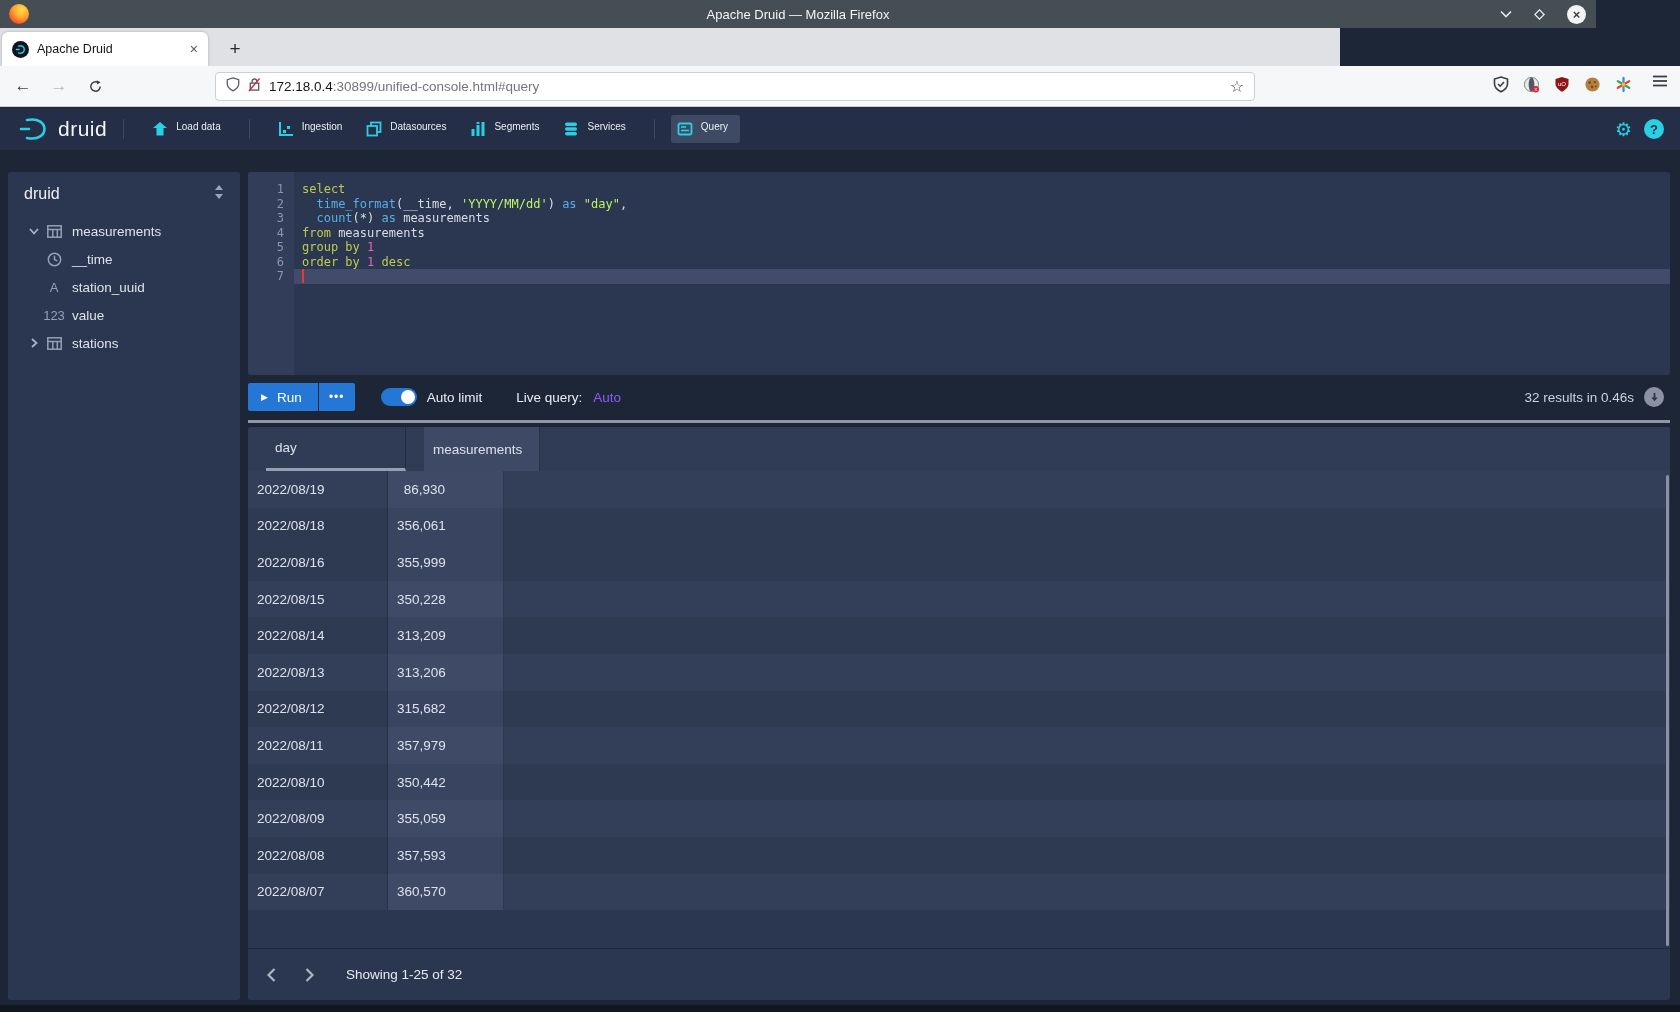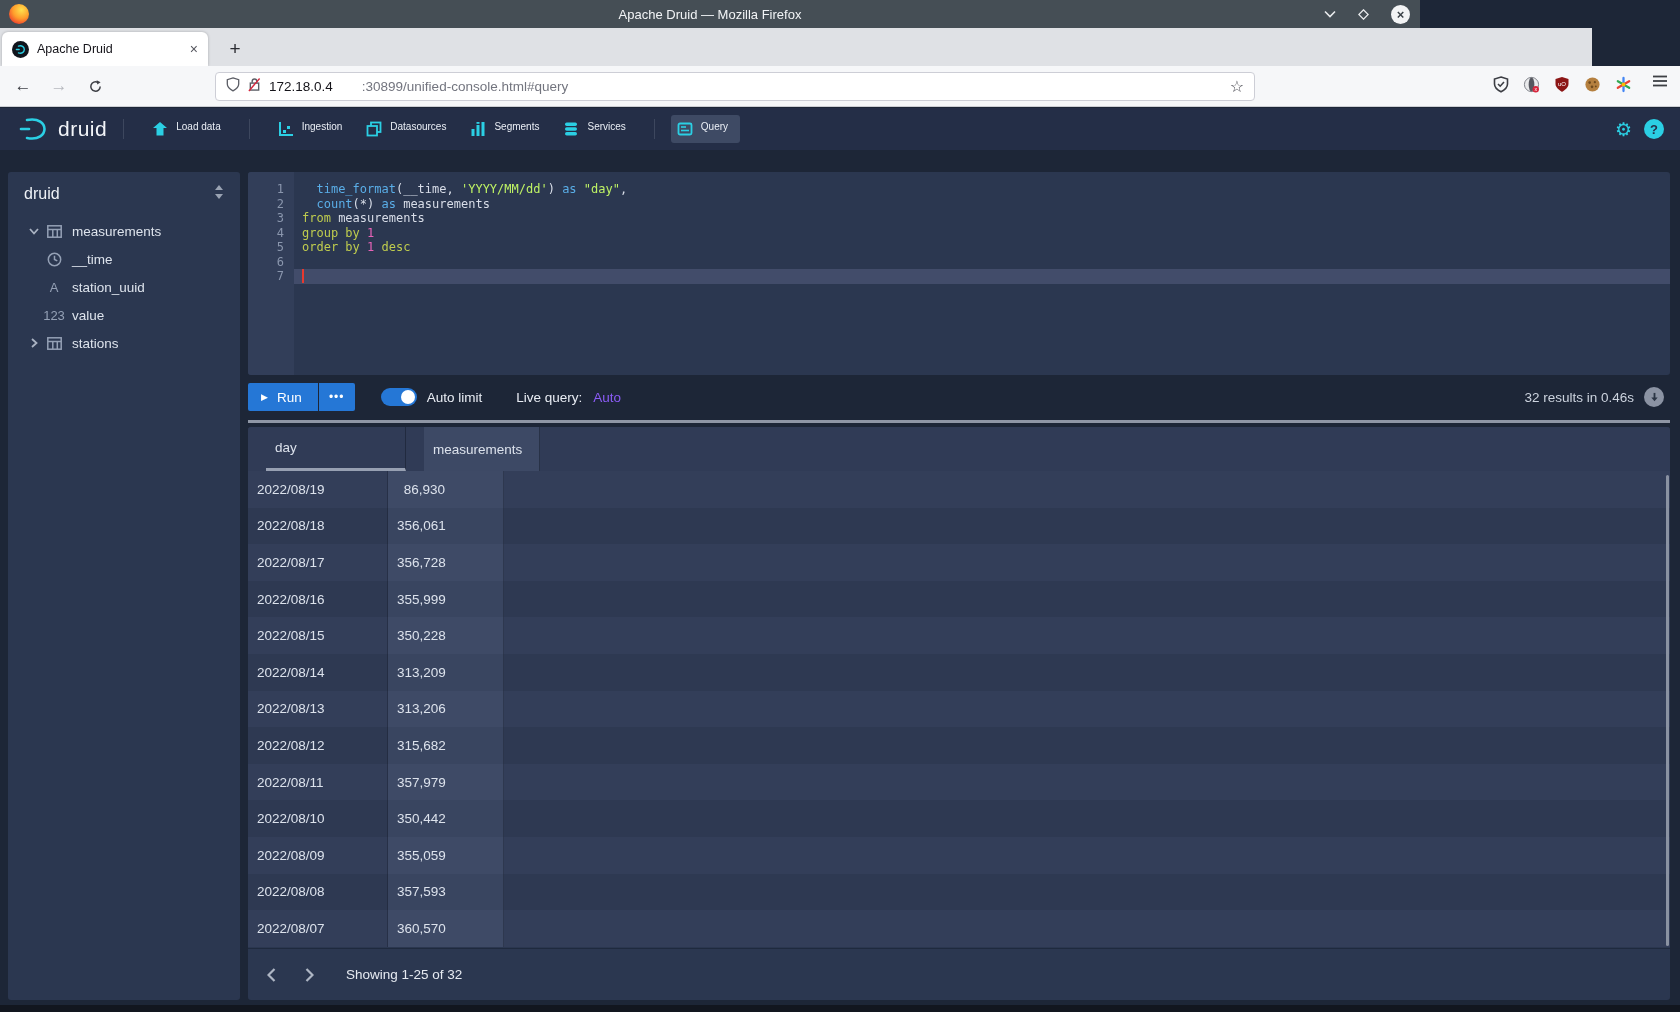--- a/index.html
+++ b/index.html
@@ -1,43 +1,43 @@
 <!DOCTYPE html>
 <html><head>
 <meta charset="utf-8">
 <style>
   * { margin:0; padding:0; box-sizing:border-box; }
   html,body { background:#10141d; }
   body { font-family:"Liberation Sans", sans-serif; }
   .screen { position:relative; width:1680px; height:1012px; overflow:hidden; background:#1d2637; }
 
   
-  .titlebar { position:absolute; left:0; top:0; width:1420px; height:28px; background:#454e55; display:flex; align-items:center; }
+  .titlebar { position:absolute; left:0; top:0; width:1596px; height:28px; background:#454e55; display:flex; align-items:center; }
   .ff-logo { position:absolute; left:9px; top:4px; width:20px; height:20px; border-radius:50%;
     background:radial-gradient(circle at 62% 30%, #ffe14d, #ff9e2c 45%, #f0472e 78%, #c93a66); }
   .win-title { position:absolute; left:0; right:0; text-align:center; color:#f2f4f6; font-size:13px; }
   .win-controls { position:absolute; right:10px; top:0; height:28px; display:flex; align-items:center; gap:22px; color:#e8eaec; }
   .win-controls svg { display:block; }
   .close-btn { width:19px; height:19px; border-radius:50%; background:#f3f4f5; color:#3a4147; font-size:13px; font-weight:bold; display:flex; align-items:center; justify-content:center; line-height:1; }
 
-  .tabbar { position:absolute; left:0; top:28px; width:1592px; height:38px; background:#dfe1e5; }
+  .tabbar { position:absolute; left:0; top:28px; width:1340px; height:38px; background:#dfe1e5; }
   .tab { position:absolute; left:2px; top:4px; width:206px; height:34px; background:#ffffff; border-radius:6px 6px 0 0; box-shadow:0 0 3px rgba(0,0,0,.25); display:flex; align-items:center; padding:0 10px; gap:8px; }
   .favicon { width:17px; height:17px; border-radius:50%; background:#10141c; display:flex; align-items:center; justify-content:center; flex:none; }
   .tab-title { font-size:12.5px; color:#15141a; flex:1; white-space:nowrap; overflow:hidden; }
   .tab-close { color:#55565e; font-size:14px; line-height:1; }
   .new-tab { position:absolute; left:222px; top:8px; width:26px; height:26px; color:#2a2b31; font-size:19px; display:flex; align-items:center; justify-content:center; border-radius:4px; }
 
   .toolbar { position:absolute; left:0; top:66px; width:1680px; height:41px; background:#f6f7f9; border-bottom:1px solid #ccced4; display:flex; align-items:center; }
   .nav-ico { width:30px; height:28px; display:flex; align-items:center; justify-content:center; color:#3d3f45; font-size:17px; }
   .nav-ico.disabled { color:#b6b8be; }
   .toolbar .group-left { display:flex; align-items:center; margin-left:8px; gap:6px; }
   .urlbar { position:absolute; left:215px; top:6px; width:1040px; height:29px; background:#ffffff; border:1px solid #cdced6; border-radius:4px; display:flex; align-items:center; padding:0 10px; gap:8px; }
   .url-text { font-size:13.5px; flex:1; white-space:nowrap; overflow:hidden; }
   .url-host { color:#15141a; }
-  .url-rest { color:#73757f;margin-left:29px; }
+  .url-rest { color:#73757f; }
   .url-star { color:#45464e; font-size:16px; }
   .ext-row { position:absolute; right:48px; top:6px; height:29px; display:flex; align-items:center; gap:14px; }
   .hamburger { position:absolute; right:12px; top:8px; }
 
   
   .dnav { position:absolute; left:0; top:108px; width:1680px; height:42px; background:#242e47; display:flex; align-items:center; color:#eaeef5; }
   .brand { display:flex; align-items:center; gap:8px; margin-left:18px; }
   .brand-word { font-size:21px; color:#f3f5f9; letter-spacing:.5px; }
   .nav-sep { width:1px; height:20px; background:#3d475e; margin:0 16px; }
   .dnav-item { display:flex; align-items:flex-start; gap:8px; padding:6px 12px; font-size:10px; border-radius:3px; cursor:pointer; }
@@ -349,20 +349,21 @@
     <div class="gutter" id="gutter">
         <div>1</div>
         <div>2</div>
         <div>3</div>
         <div>4</div>
         <div>5</div>
         <div>6</div>
         <div>7</div>
       </div>
     <div class="code" id="code">
+        <div class="code-line"><span class="tok-kw">select</span></div>
         <div class="code-line"><span class="tok-pl">  </span><span class="tok-fn">time_format</span><span class="tok-pl">(__time, </span><span class="tok-str">'YYYY/MM/dd'</span><span class="tok-pl">) </span><span class="tok-op">as</span><span class="tok-pl"> </span><span class="tok-str">"day"</span><span class="tok-pl">,</span></div>
         <div class="code-line"><span class="tok-pl">  </span><span class="tok-fn">count</span><span class="tok-pl">(*) </span><span class="tok-op">as</span><span class="tok-pl"> measurements</span></div>
         <div class="code-line"><span class="tok-kw">from</span><span class="tok-pl"> measurements</span></div>
         <div class="code-line"><span class="tok-kw">group by</span><span class="tok-pl"> </span><span class="tok-num">1</span></div>
         <div class="code-line"><span class="tok-kw">order by</span><span class="tok-pl"> </span><span class="tok-num">1</span><span class="tok-pl"> </span><span class="tok-kw">desc</span></div>
         <div class="code-line"></div>
       </div>
     <div class="cursor"></div>
   </div>
 
@@ -404,27 +405,20 @@
           </div>
           <div class="c fill"></div>
         </div>
         <div class="t-row even">
           <div class="c day">2022/08/18</div>
           <div class="c meas">
             <span>356,061</span>
           </div>
           <div class="c fill"></div>
         </div>
-        <div class="t-row odd">
-          <div class="c day">2022/08/17</div>
-          <div class="c meas">
-            <span>356,728</span>
-          </div>
-          <div class="c fill"></div>
-        </div>
         <div class="t-row even">
           <div class="c day">2022/08/16</div>
           <div class="c meas">
             <span>355,999</span>
           </div>
           <div class="c fill"></div>
         </div>
         <div class="t-row odd">
           <div class="c day">2022/08/15</div>
           <div class="c meas">

